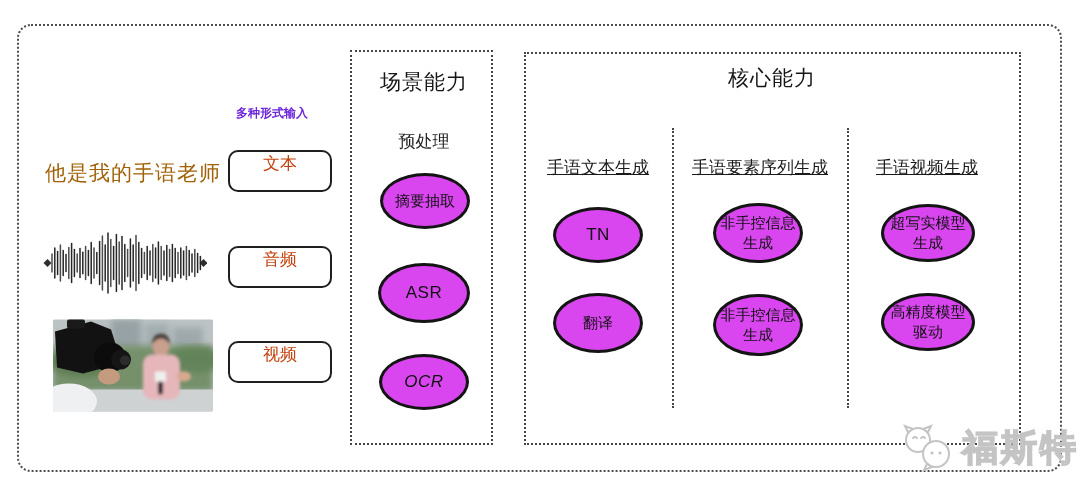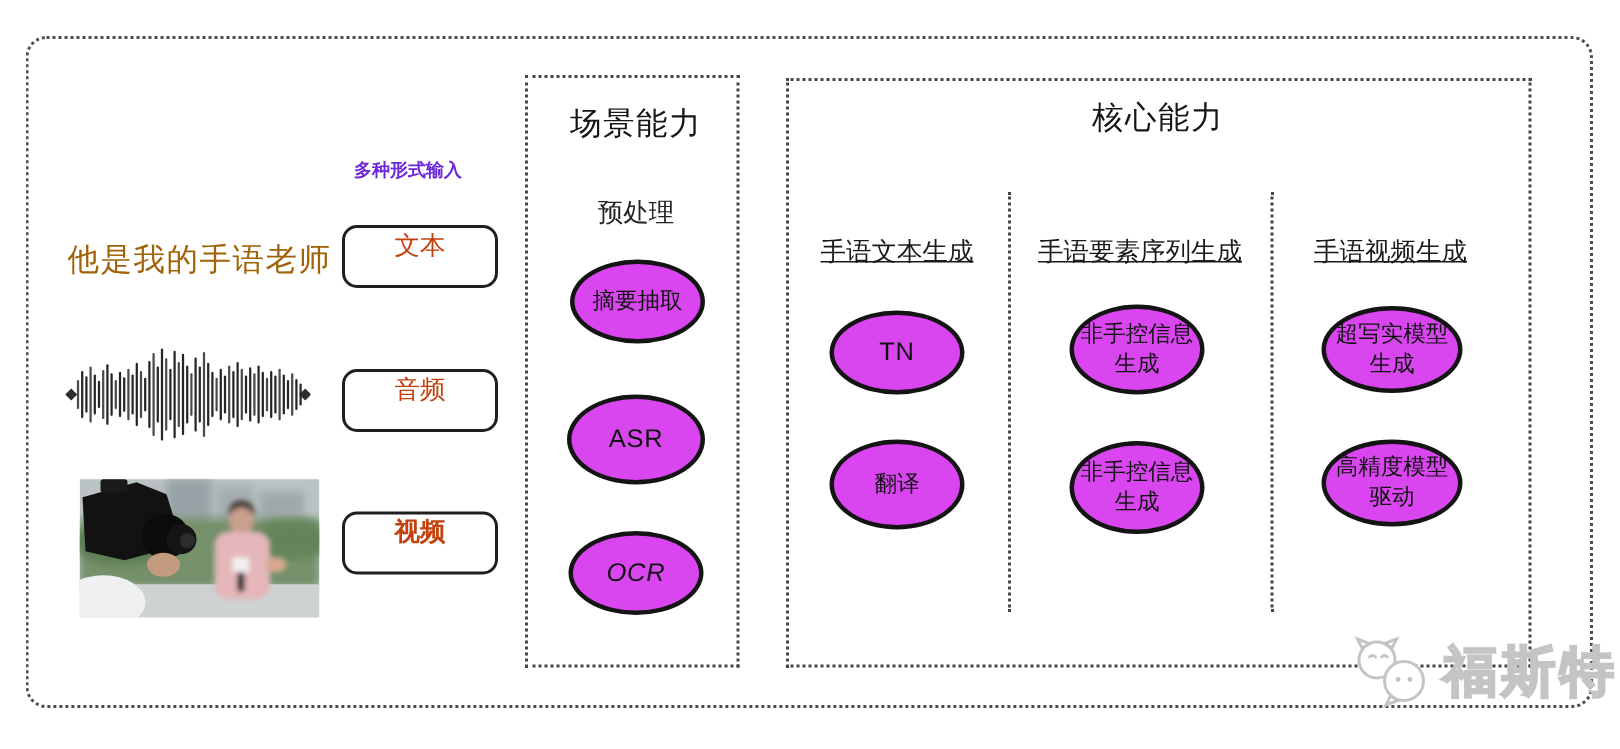--- a/index.html
+++ b/index.html
@@ -240,21 +240,21 @@
       </g>
     </svg>
   </div>
 
   <div class="pill" style="top:150px;">
     <span>文本</span>
   </div>
   <div class="pill" style="top:246px;">
     <span>音频</span>
   </div>
-  <div class="pill" style="top:341px;font-weight:bold;">
+  <div class="pill" style="top:341px;">
     <span>视频</span>
   </div>
 
   <div class="dashed-box box-scene"></div>
   <div class="box-title" style="left:424px; top:68px;">场景能力</div>
   <div class="sub-label" style="left:424px; top:130px;">预处理</div>
 
   <div class="ellipse-node" style="left:380px; top:173px; width:90px; height:56px;">
     <span>摘要抽取</span>
   </div>

